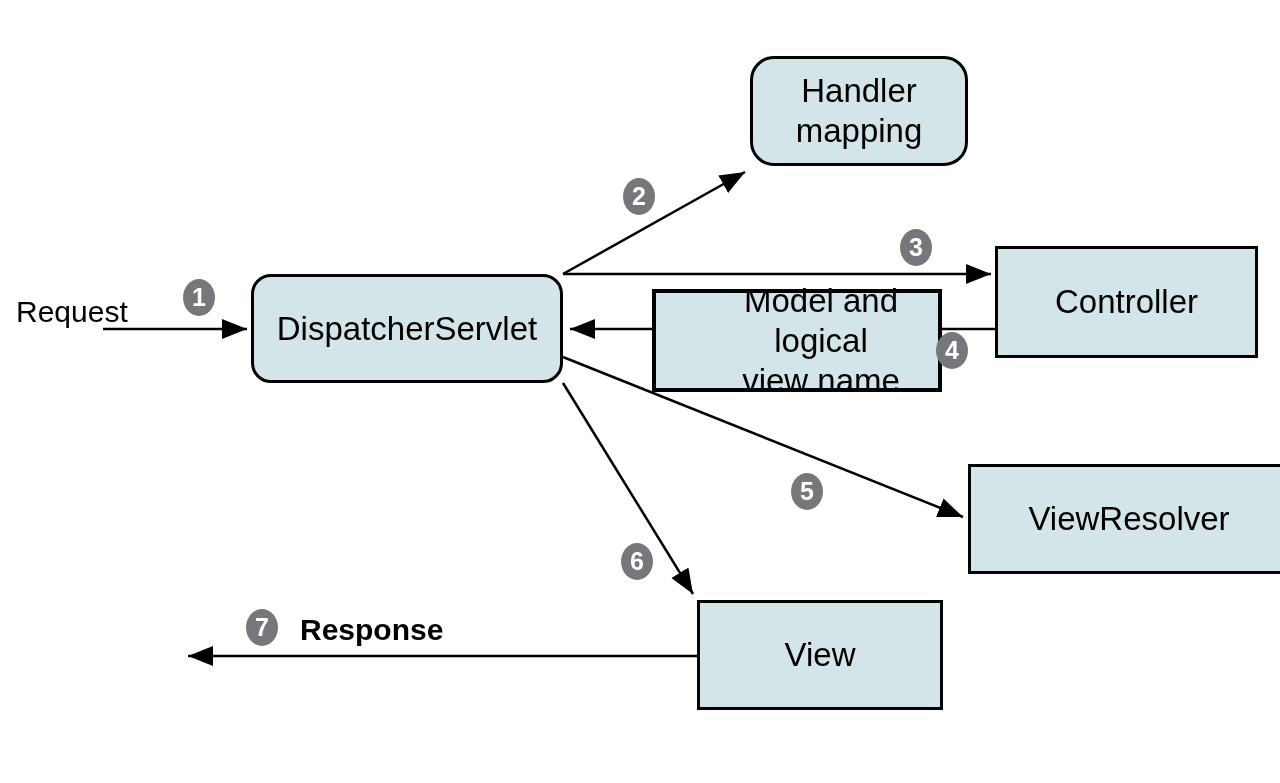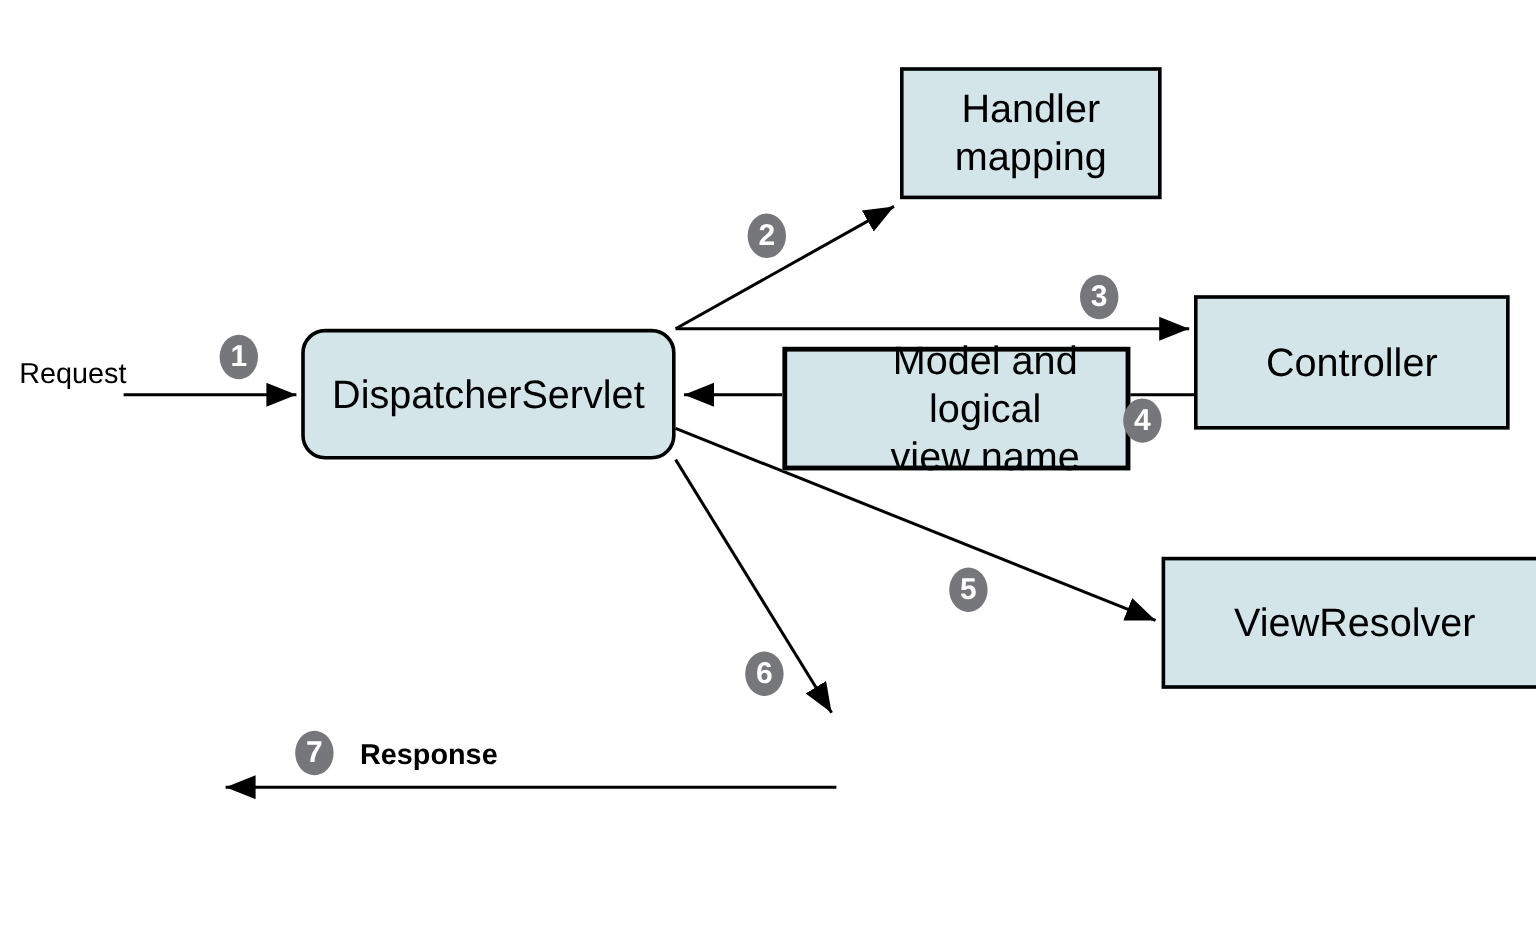--- a/index.html
+++ b/index.html
@@ -28,21 +28,21 @@
     display:flex;align-items:center;justify-content:center;
     text-align:center;
     font-size:33px;
     line-height:40px;
     white-space:pre-line;
     box-sizing:border-box;
   }
   .node.thick{border-width:4px;}
   .flow-label{
     position:absolute;
-    font-size:24px;
+    font-size:30px;
     line-height:38px;
     white-space:nowrap;
   }
   .badge{
     position:absolute;
     width:32px;height:37px;
     border-radius:50%;
     background:var(--badge-fill);
     color:var(--badge-text);
     display:flex;align-items:center;justify-content:center;
@@ -68,38 +68,41 @@
     <line x1="652" y1="329" x2="570" y2="329" stroke="#000" stroke-width="2.5" marker-end="url(#ah)"></line>
     <line x1="563" y1="357" x2="963" y2="517" stroke="#000" stroke-width="2.5" marker-end="url(#ah)"></line>
     <line x1="563" y1="383" x2="693" y2="594" stroke="#000" stroke-width="2.5" marker-end="url(#ah)"></line>
     <line x1="697" y1="656" x2="188" y2="656" stroke="#000" stroke-width="2.5" marker-end="url(#ah)"></line>
   </svg>
 
   <div class="node" style="left:251px;top:274px;width:312px;height:109px;border-radius:20px;">
     <span>DispatcherServlet</span>
   </div>
 
-  <div class="node" style="left:750px;top:56px;width:218px;height:110px;">
+  <div class="node" style="left:750px;top:56px;width:218px;height:110px;border-radius:24px;">
     <span>Handler
 mapping</span>
   </div>
 
   <div class="node" style="left:995px;top:246px;width:263px;height:112px;">
     <span>Controller</span>
   </div>
 
   <div class="node thick" style="left:652px;top:289px;width:290px;height:103px;padding-left:48px;">
     <span>Model and logical
 view name</span>
   </div>
 
   <div class="node" style="left:968px;top:464px;width:322px;height:110px;">
     <span>ViewResolver</span>
   </div>
 
+  <div class="node" style="left:697px;top:600px;width:246px;height:110px;">
+    <span>View</span>
+  </div>
 
   <div class="flow-label" style="left:16px;top:293px;">Request</div>
   <div class="flow-label" style="left:300px;top:611px;font-weight:bold;">Response</div>
 
   <div class="badge" style="left:183px;top:279px;">1</div>
   <div class="badge" style="left:623px;top:178px;">2</div>
   <div class="badge" style="left:900px;top:229px;">3</div>
   <div class="badge" style="left:936px;top:332px;">4</div>
   <div class="badge" style="left:791px;top:473px;">5</div>
   <div class="badge" style="left:621px;top:543px;">6</div>

